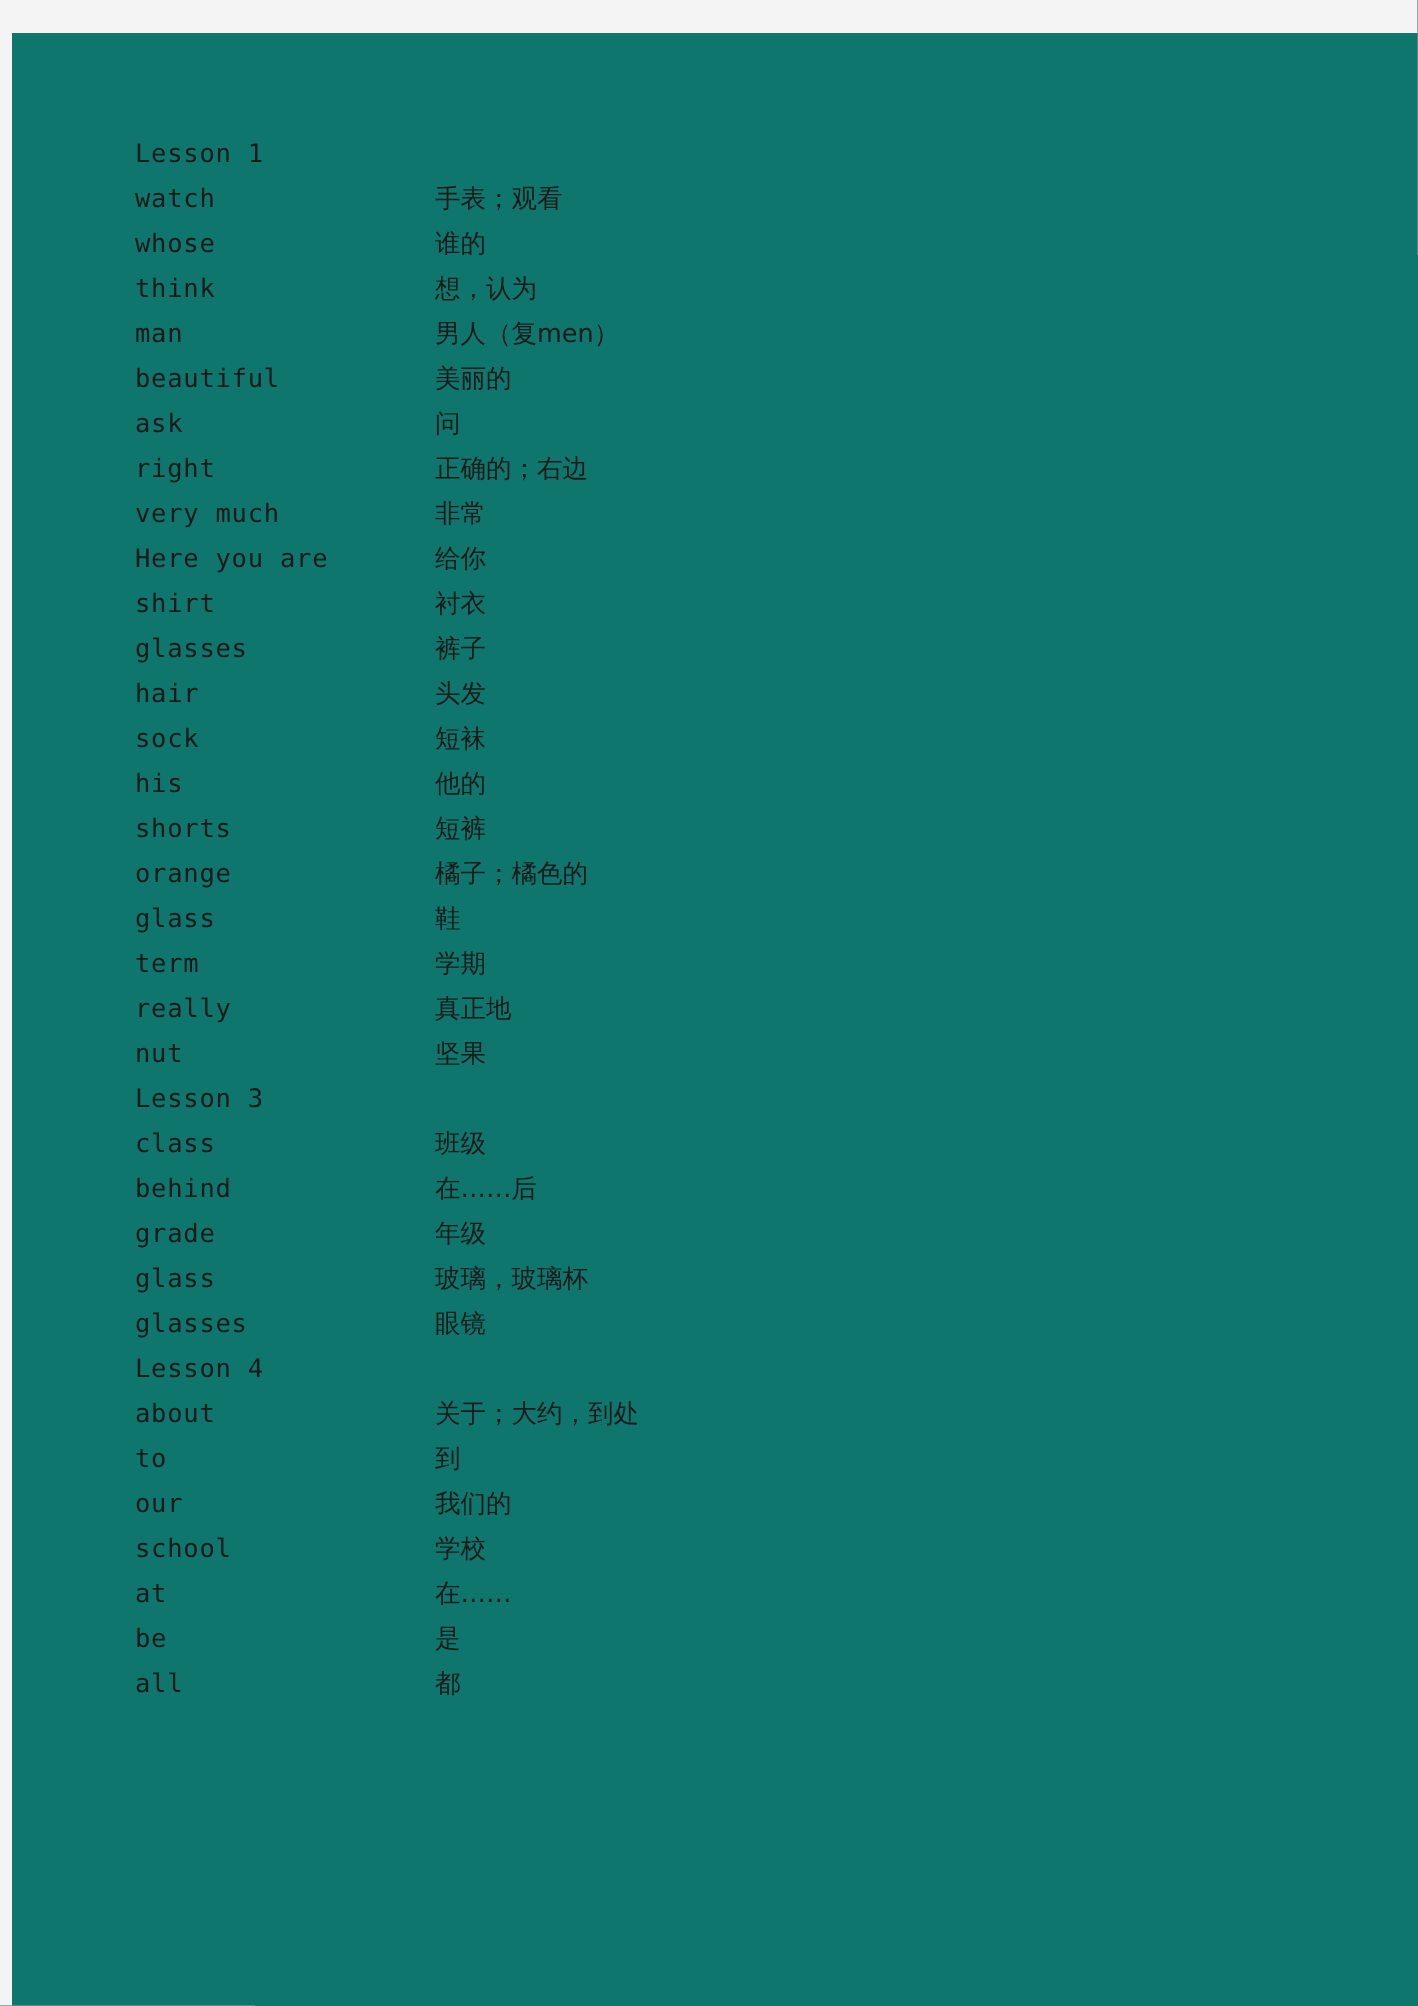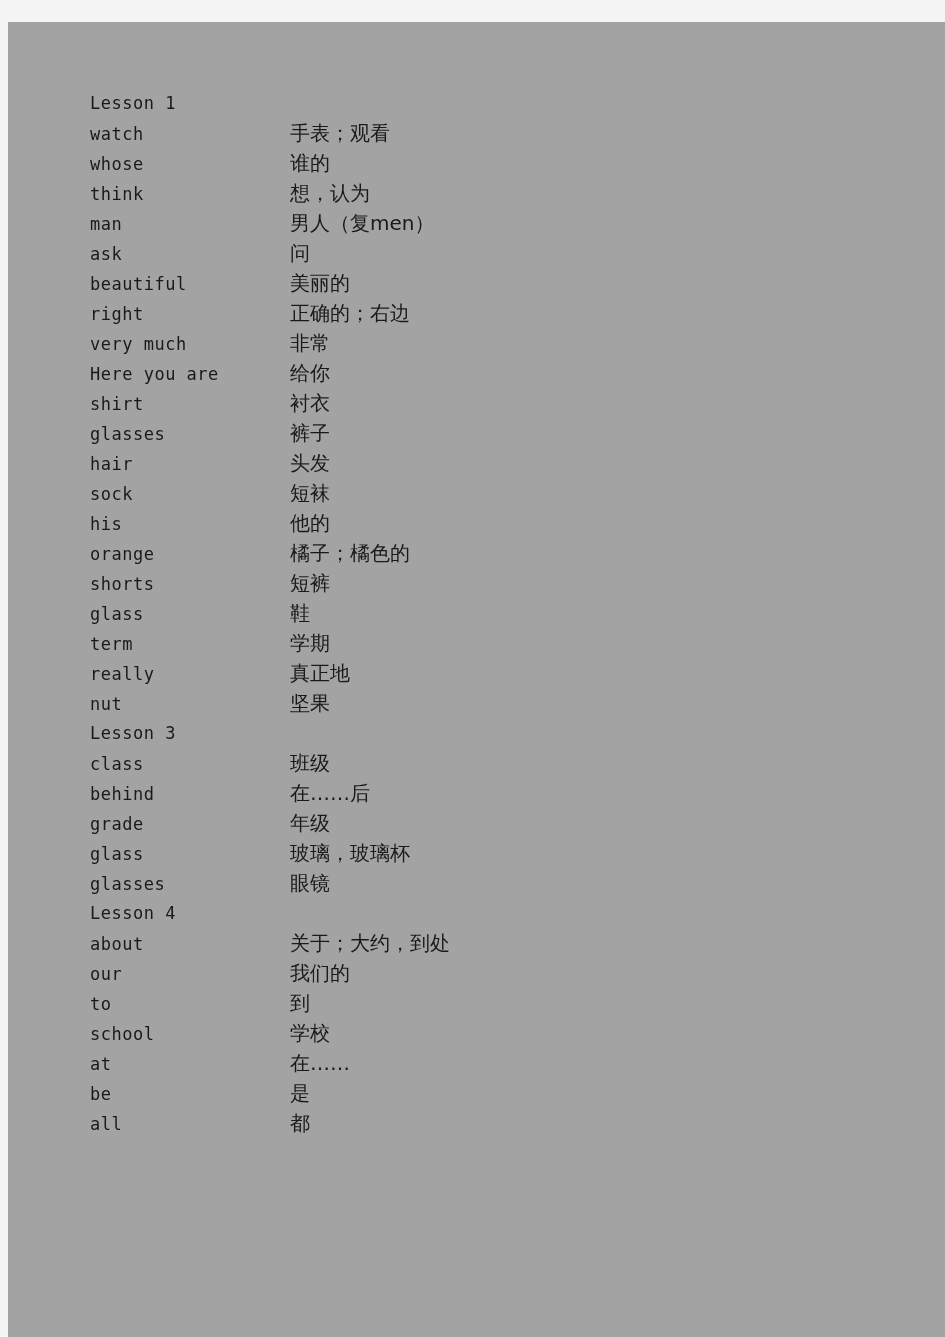--- a/index.html
+++ b/index.html
@@ -14,21 +14,21 @@
     overflow: hidden;
   }
 
   
   #page {
     position: absolute;
     left: 8px;
     top: 22px;
     width: 937px;
     height: 1315px;
-    background: #a3a3a3;
+    background: #0f766e;
     overflow: hidden;
   }
 
   #vocab-list {
     position: absolute;
     left: 82px;   
     top: 66px;    
     width: 800px;
   }
 
@@ -50,59 +50,59 @@
   }
 
   
   .vocab-row.lesson .term {
     width: auto;
   }
 
   .definition {
     display: inline-block;
     font-family: "DejaVu Sans", "Liberation Sans", sans-serif;
-    font-size: 20px;
+    font-size: 17px;
     color: #1a1a1a;
     vertical-align: baseline;
   }
 </style>
 </head>
 <body>
 
 <div id="page">
   <div id="vocab-list">
       <div class="vocab-row lesson"><span class="term">Lesson 1</span></div>
       <div class="vocab-row"><span class="term">watch</span><span class="definition">手表；观看</span></div>
       <div class="vocab-row"><span class="term">whose</span><span class="definition">谁的</span></div>
       <div class="vocab-row"><span class="term">think</span><span class="definition">想，认为</span></div>
       <div class="vocab-row"><span class="term">man</span><span class="definition">男人（复men）</span></div>
+      <div class="vocab-row"><span class="term">beautiful</span><span class="definition">美丽的</span></div>
       <div class="vocab-row"><span class="term">ask</span><span class="definition">问</span></div>
-      <div class="vocab-row"><span class="term">beautiful</span><span class="definition">美丽的</span></div>
       <div class="vocab-row"><span class="term">right</span><span class="definition">正确的；右边</span></div>
       <div class="vocab-row"><span class="term">very much</span><span class="definition">非常</span></div>
       <div class="vocab-row"><span class="term">Here you are</span><span class="definition">给你</span></div>
       <div class="vocab-row"><span class="term">shirt</span><span class="definition">衬衣</span></div>
       <div class="vocab-row"><span class="term">glasses</span><span class="definition">裤子</span></div>
       <div class="vocab-row"><span class="term">hair</span><span class="definition">头发</span></div>
       <div class="vocab-row"><span class="term">sock</span><span class="definition">短袜</span></div>
       <div class="vocab-row"><span class="term">his</span><span class="definition">他的</span></div>
+      <div class="vocab-row"><span class="term">shorts</span><span class="definition">短裤</span></div>
       <div class="vocab-row"><span class="term">orange</span><span class="definition">橘子；橘色的</span></div>
-      <div class="vocab-row"><span class="term">shorts</span><span class="definition">短裤</span></div>
       <div class="vocab-row"><span class="term">glass</span><span class="definition">鞋</span></div>
       <div class="vocab-row"><span class="term">term</span><span class="definition">学期</span></div>
       <div class="vocab-row"><span class="term">really</span><span class="definition">真正地</span></div>
       <div class="vocab-row"><span class="term">nut</span><span class="definition">坚果</span></div>
       <div class="vocab-row lesson"><span class="term">Lesson 3</span></div>
       <div class="vocab-row"><span class="term">class</span><span class="definition">班级</span></div>
       <div class="vocab-row"><span class="term">behind</span><span class="definition">在……后</span></div>
       <div class="vocab-row"><span class="term">grade</span><span class="definition">年级</span></div>
       <div class="vocab-row"><span class="term">glass</span><span class="definition">玻璃，玻璃杯</span></div>
       <div class="vocab-row"><span class="term">glasses</span><span class="definition">眼镜</span></div>
       <div class="vocab-row lesson"><span class="term">Lesson 4</span></div>
       <div class="vocab-row"><span class="term">about</span><span class="definition">关于；大约，到处</span></div>
+      <div class="vocab-row"><span class="term">to</span><span class="definition">到</span></div>
       <div class="vocab-row"><span class="term">our</span><span class="definition">我们的</span></div>
-      <div class="vocab-row"><span class="term">to</span><span class="definition">到</span></div>
       <div class="vocab-row"><span class="term">school</span><span class="definition">学校</span></div>
       <div class="vocab-row"><span class="term">at</span><span class="definition">在……</span></div>
       <div class="vocab-row"><span class="term">be</span><span class="definition">是</span></div>
       <div class="vocab-row"><span class="term">all</span><span class="definition">都</span></div>
     </div>
 </div>
 
 </body></html>

